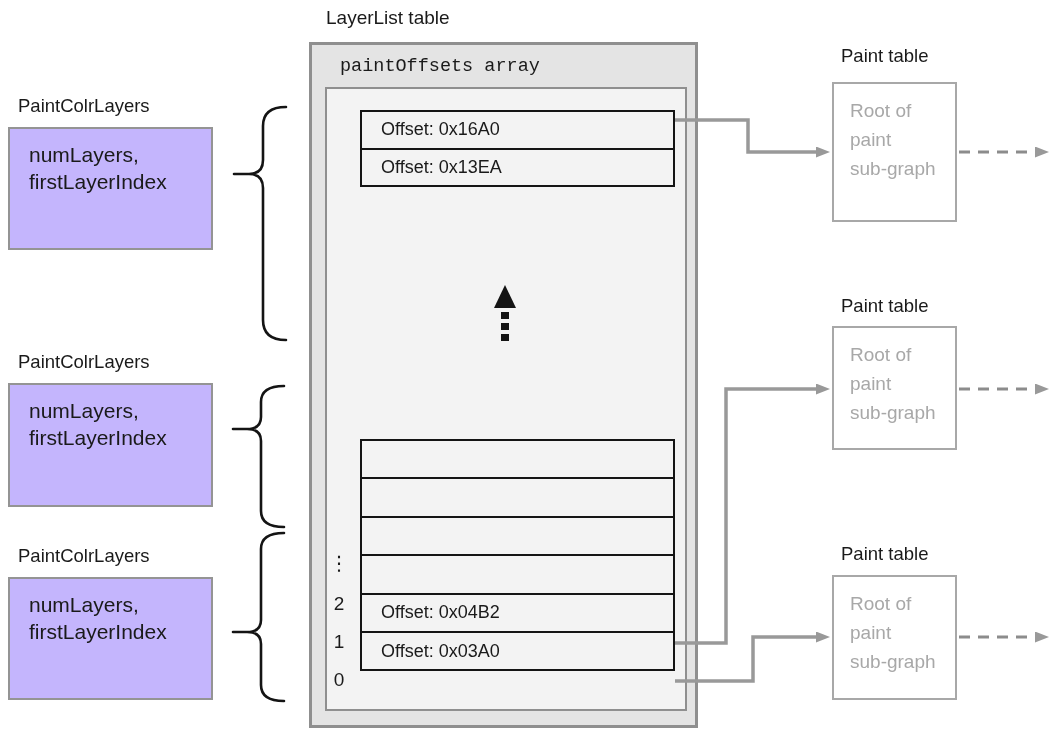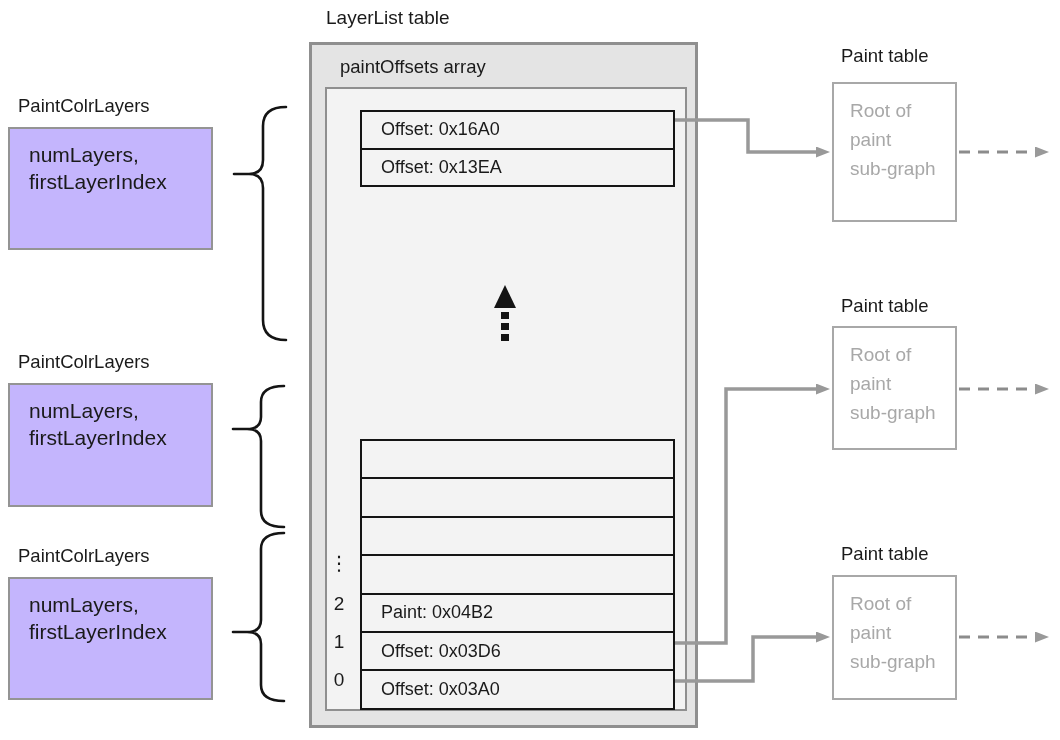--- a/index.html
+++ b/index.html
@@ -38,36 +38,35 @@
 </style>
 </head>
 <body>
 
 <div id="canvas">
 
   <div class="abs title" style="left:326px;top:7px;">LayerList table</div>
 
   <div class="abs outerBox" style="left:309px;top:42px;width:389px;height:686px;"></div>
 
-  <div class="abs title" style="left:340px;top:56px;font-size:18.5px;">paintOffsets array</div>
+  <div class="abs title" style="left:340px;top:56px;font-size:18.5px;font-family:Liberation Mono, monospace;">paintOffsets array</div>
 
   <div class="abs innerBox" style="left:325px;top:87px;width:362px;height:624px;"></div>
 
   <div class="abs rows" style="left:360px;top:100px;width:315px;">
     <div class="cell top">Offset: 0x16A0</div>
     <div class="cell top">Offset: 0x13EA</div>
   </div>
 
   <div class="abs rows" style="left:360px;top:429px;width:315px;">
     <div class="cell bot"></div>
     <div class="cell bot"></div>
     <div class="cell bot"></div>
     <div class="cell bot"></div>
-    <div class="cell bot">Paint: 0x04B2</div>
-    <div class="cell bot">Offset: 0x03D6</div>
+    <div class="cell bot">Offset: 0x04B2</div>
     <div class="cell bot">Offset: 0x03A0</div>
   </div>
 
   <div class="abs idx" style="left:324px;top:551px;font-size:20px;">⋮</div>
   <div class="abs idx" style="left:324px;top:592px;">2</div>
   <div class="abs idx" style="left:324px;top:630px;">1</div>
   <div class="abs idx" style="left:324px;top:668px;">0</div>
 
   <div class="abs title" style="left:18px;top:95px;font-size:18.5px;">PaintColrLayers</div>
   <div class="abs colrBox" style="left:8px;top:127px;width:205px;height:123px;">

